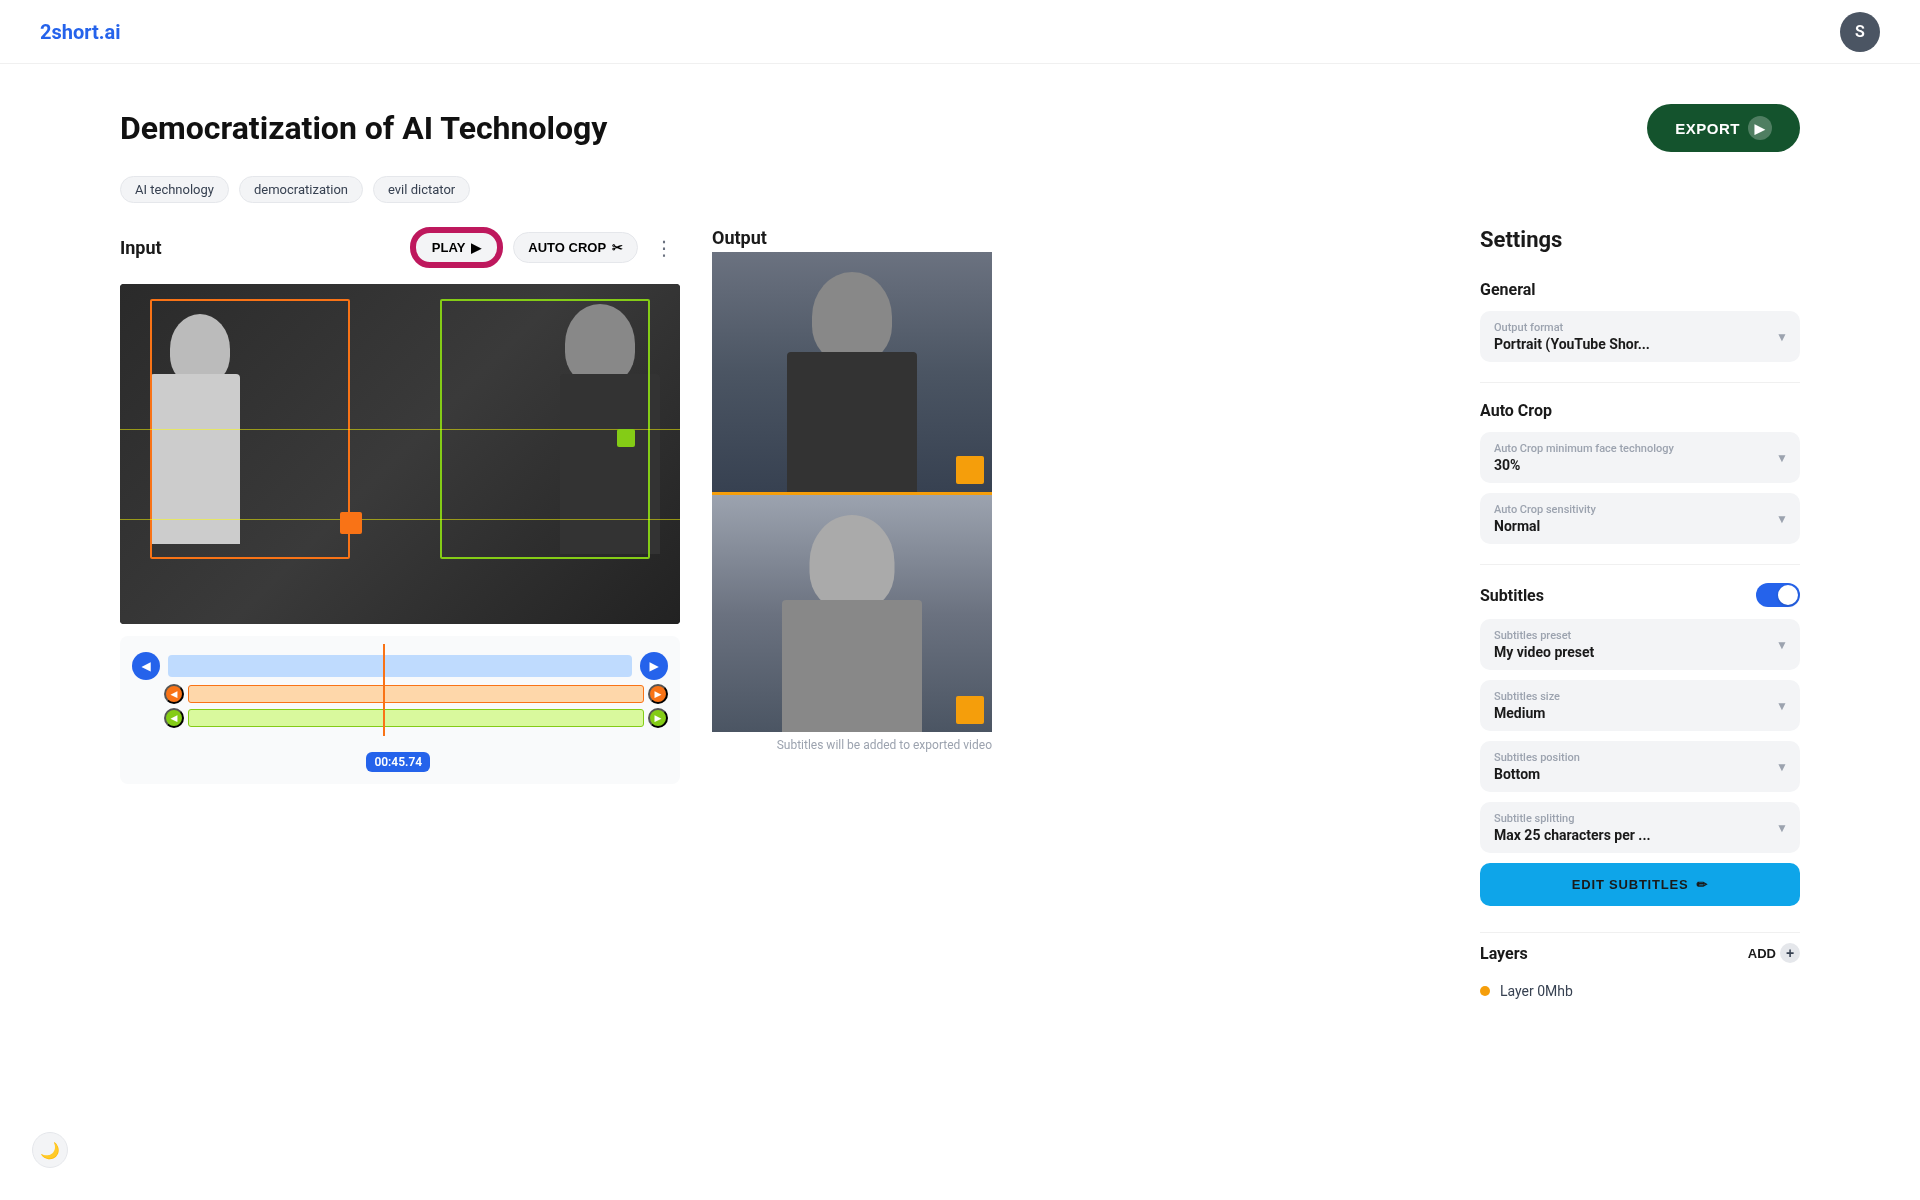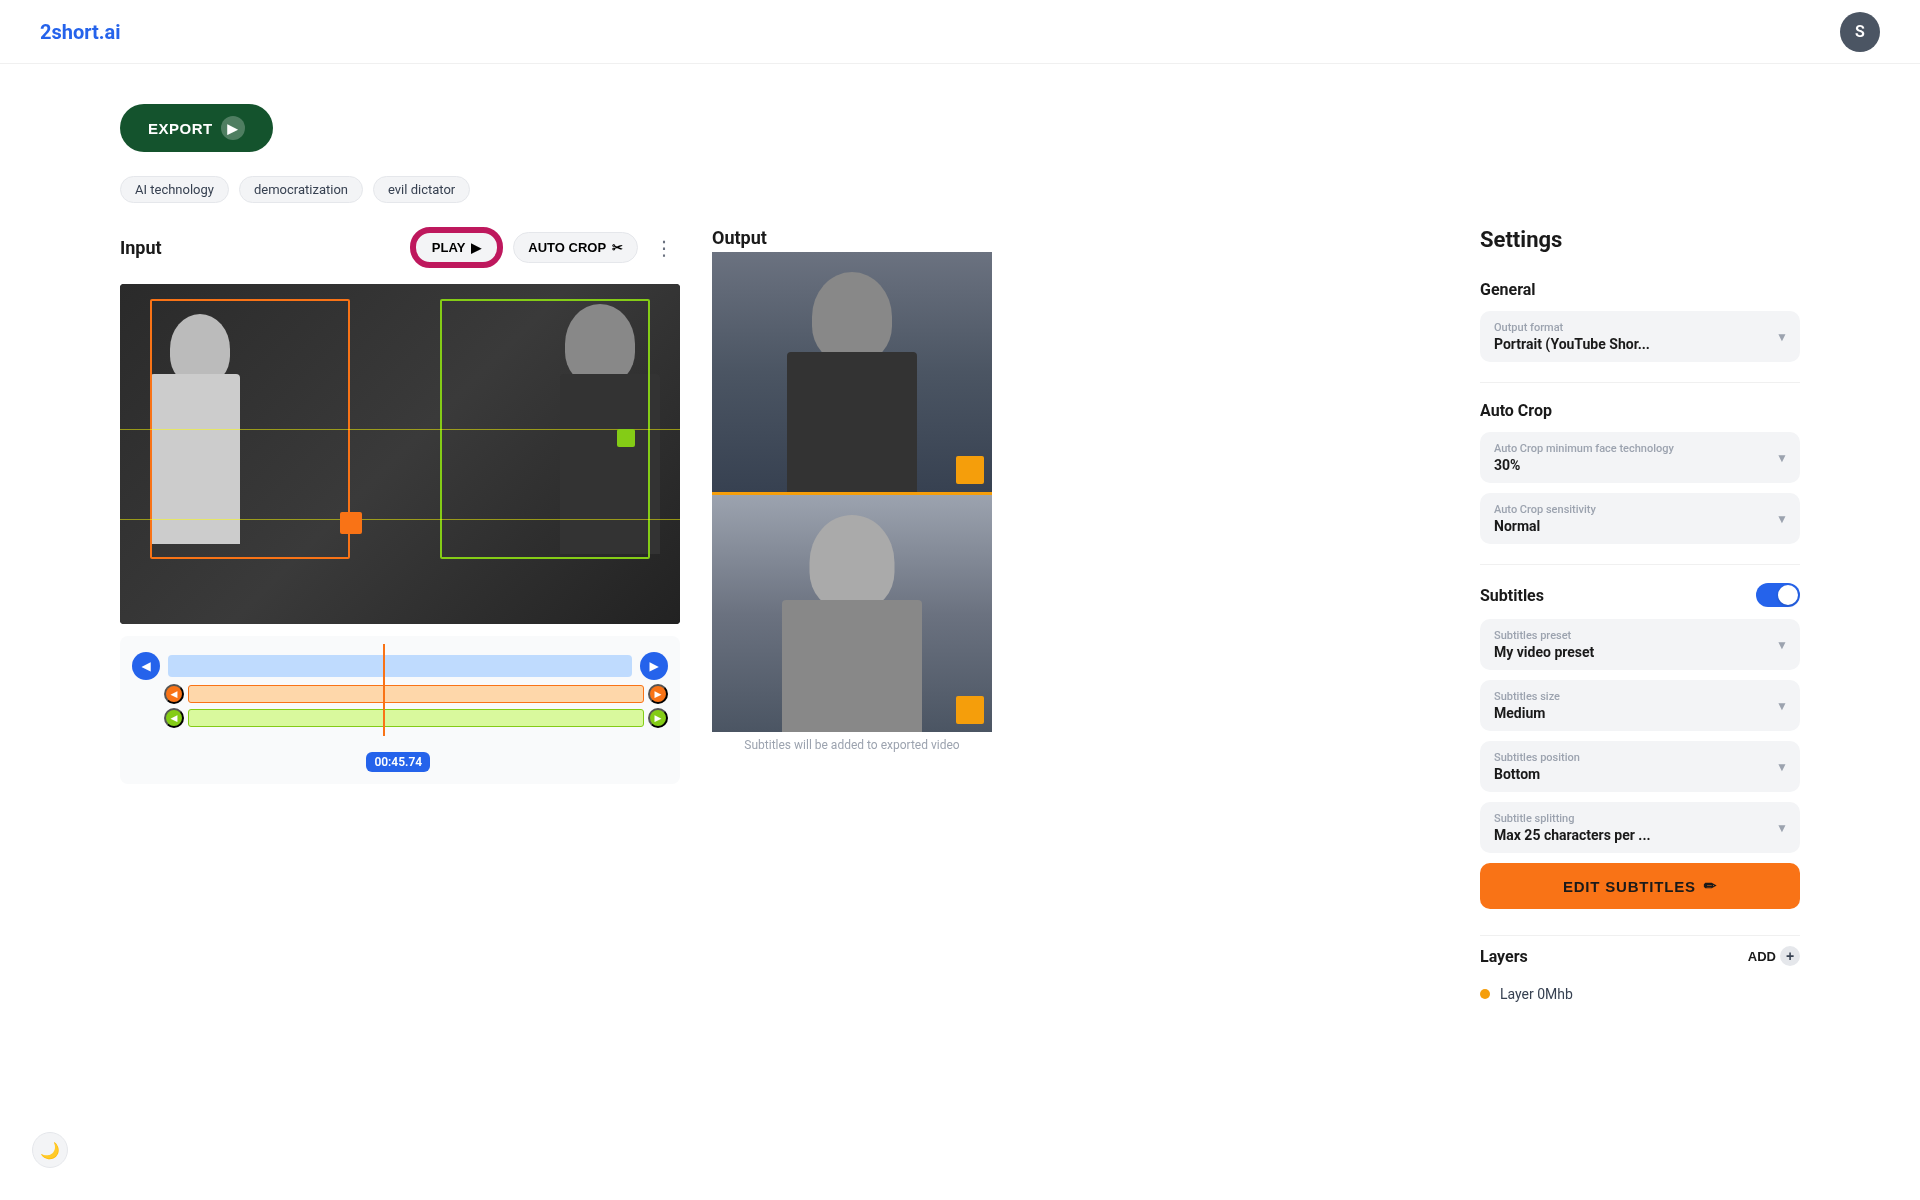--- a/index.html
+++ b/index.html
@@ -303,21 +303,21 @@
       height: 240px;
       background: linear-gradient(180deg, #9ca3af 0%, #6b7280 50%, #4b5563 100%);
       position: relative;
       overflow: hidden;
       border-top: 3px solid #f59e0b;
     }
     .output-subtitle-note {
       font-size: 12px;
       color: #9ca3af;
       margin-top: 6px;
-      text-align: center;
+      text-align: right;
     }
     
     .yellow-corner {
       position: absolute;
       bottom: 8px;
       right: 8px;
       width: 28px;
       height: 28px;
       background: #f59e0b;
       border-radius: 2px;
@@ -399,26 +399,26 @@
       background: white;
       border-radius: 50%;
       position: absolute;
       right: 2px;
       top: 2px;
       box-shadow: 0 1px 3px rgba(0,0,0,0.2);
     }
 
     
     .edit-subtitles-btn {
-      background: #f97316;
+      background: #0ea5e9;
       border: none;
       border-radius: 10px;
       padding: 14px;
       width: 100%;
-      font-size: 15px;
+      font-size: 13px;
       font-weight: 700;
       letter-spacing: 0.8px;
       cursor: pointer;
       color: #1a1a1a;
       display: flex;
       align-items: center;
       justify-content: center;
       gap: 8px;
       margin-bottom: 16px;
       text-transform: uppercase;
@@ -628,20 +628,21 @@
     <span>2short.ai</span>
   </div>
   <div class="avatar">
     <span>S</span>
   </div>
 </nav>
 
 <div class="main-content">
 
   <div class="header-row">
+    <h1 class="page-title">Democratization of AI Technology</h1>
     <button class="export-btn">
       <span>EXPORT</span>
       <span class="arrow-icon">▶</span>
     </button>
   </div>
 
   <div class="tags-row">
     <span class="tag">AI technology</span>
     <span class="tag">democratization</span>
     <span class="tag">evil dictator</span>

